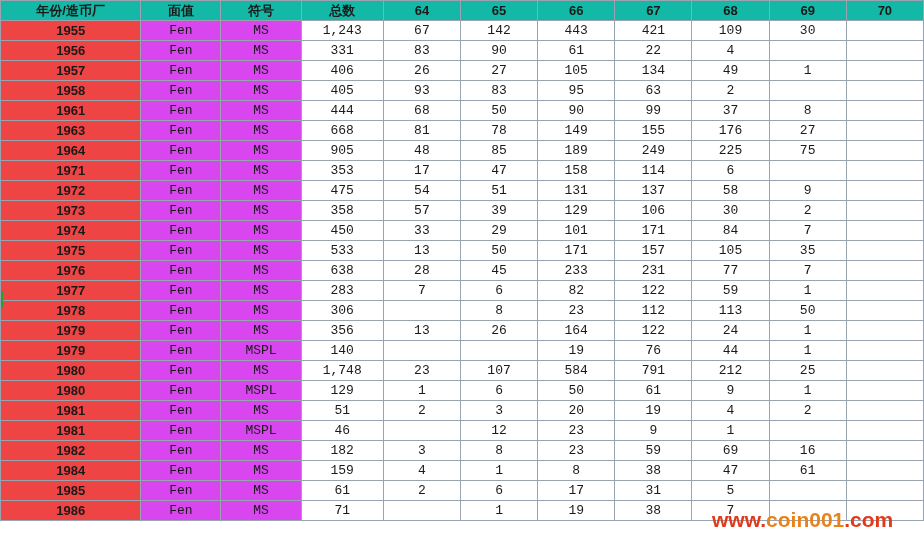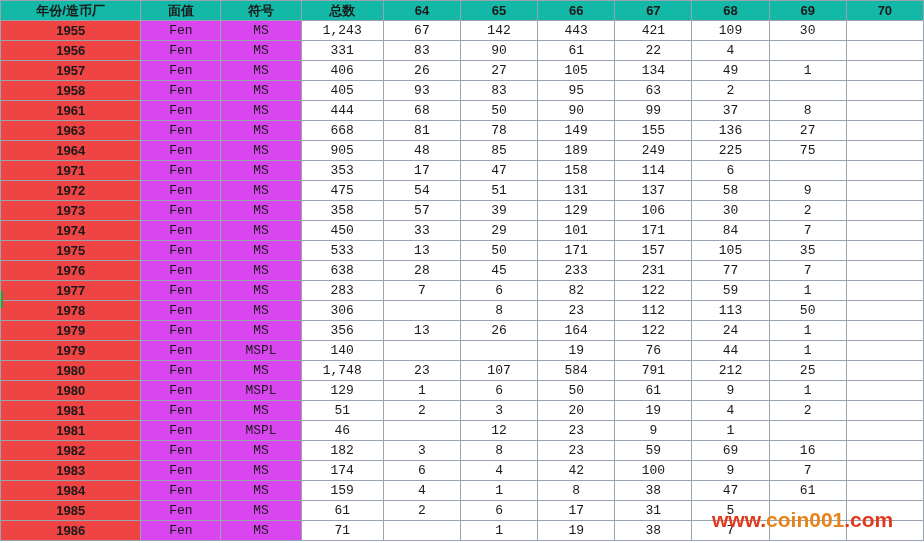--- a/index.html
+++ b/index.html
@@ -190,21 +190,21 @@
       </tr>
       <tr>
         <td class="year-cell">1963</td>
         <td class="text-cell">Fen</td>
         <td class="text-cell">MS</td>
         <td class="data-cell">668</td>
         <td class="data-cell">81</td>
         <td class="data-cell">78</td>
         <td class="data-cell">149</td>
         <td class="data-cell">155</td>
-        <td class="data-cell">136</td>
+        <td class="data-cell">176</td>
         <td class="data-cell">27</td>
         <td class="data-cell"></td>
       </tr>
       <tr>
         <td class="year-cell">1964</td>
         <td class="text-cell">Fen</td>
         <td class="text-cell">MS</td>
         <td class="data-cell">905</td>
         <td class="data-cell">48</td>
         <td class="data-cell">85</td>
@@ -400,33 +400,20 @@
         <td class="year-cell">1982</td>
         <td class="text-cell">Fen</td>
         <td class="text-cell">MS</td>
         <td class="data-cell">182</td>
         <td class="data-cell">3</td>
         <td class="data-cell">8</td>
         <td class="data-cell">23</td>
         <td class="data-cell">59</td>
         <td class="data-cell">69</td>
         <td class="data-cell">16</td>
-        <td class="data-cell"></td>
-      </tr>
-      <tr>
-        <td class="year-cell">1983</td>
-        <td class="text-cell">Fen</td>
-        <td class="text-cell">MS</td>
-        <td class="data-cell">174</td>
-        <td class="data-cell">6</td>
-        <td class="data-cell">4</td>
-        <td class="data-cell">42</td>
-        <td class="data-cell">100</td>
-        <td class="data-cell">9</td>
-        <td class="data-cell">7</td>
         <td class="data-cell"></td>
       </tr>
       <tr>
         <td class="year-cell">1984</td>
         <td class="text-cell">Fen</td>
         <td class="text-cell">MS</td>
         <td class="data-cell">159</td>
         <td class="data-cell">4</td>
         <td class="data-cell">1</td>
         <td class="data-cell">8</td>

